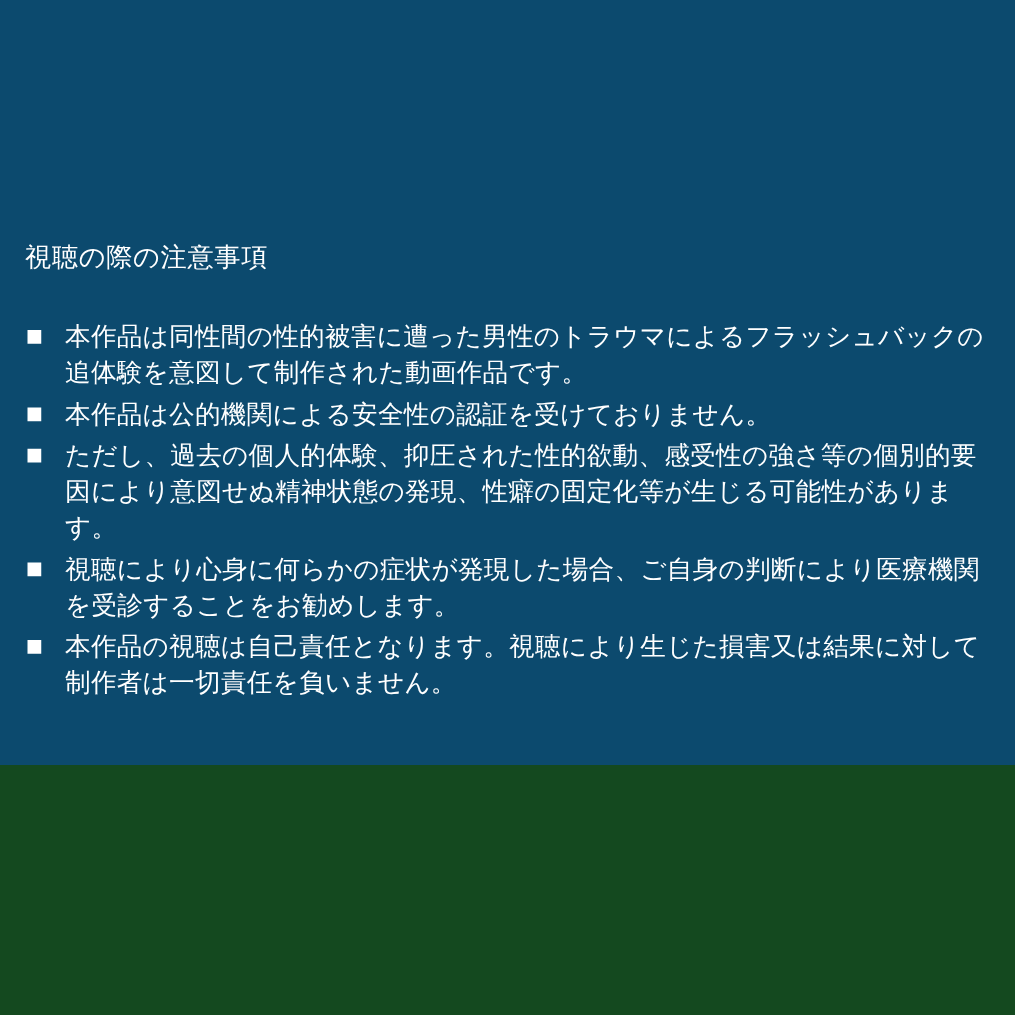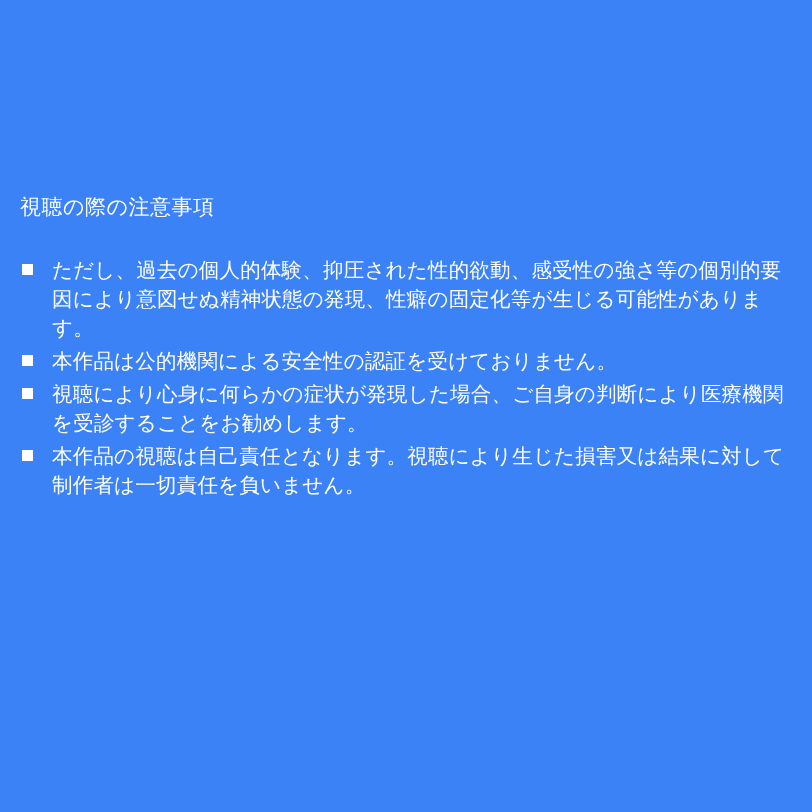--- a/index.html
+++ b/index.html
@@ -9,22 +9,22 @@
   body {
     width: 812px;
     height: 812px;
     background: #14491f;
     font-family: "Liberation Sans", sans-serif;
     overflow: hidden;
   }
   .slide {
     position: relative;
     width: 812px;
-    height: 812px;
-    background: #3b82f6;
+    height: 612px;
+    background: #0c4a6e;
     box-sizing: border-box;
   }
   .title {
     position: absolute;
     left: 20px;
     top: 193px;
     color: #ffffff;
     font-size: 21px;
     line-height: 28px;
     letter-spacing: 0.5px;
@@ -64,25 +64,29 @@
 </head>
 <body>
 
 <div class="slide">
 
   <div class="title">視聴の際の注意事項</div>
 
   <ul class="notice-list">
     <li class="notice-item">
       <span class="bullet"></span>
-      <span class="item-text">ただし、過去の個人的体験、抑圧された性的欲動、感受性の強さ等の個別的要因により意図せぬ精神状態の発現、性癖の固定化等が生じる可能性があります。</span>
+      <span class="item-text">本作品は同性間の性的被害に遭った男性のトラウマによるフラッシュバックの追体験を意図して制作された動画作品です。</span>
     </li>
     <li class="notice-item">
       <span class="bullet"></span>
       <span class="item-text">本作品は公的機関による安全性の認証を受けておりません。</span>
+    </li>
+    <li class="notice-item">
+      <span class="bullet"></span>
+      <span class="item-text">ただし、過去の個人的体験、抑圧された性的欲動、感受性の強さ等の個別的要因により意図せぬ精神状態の発現、性癖の固定化等が生じる可能性があります。</span>
     </li>
     <li class="notice-item">
       <span class="bullet"></span>
       <span class="item-text">視聴により心身に何らかの症状が発現した場合、ご自身の判断により医療機関を受診することをお勧めします。</span>
     </li>
     <li class="notice-item">
       <span class="bullet"></span>
       <span class="item-text">本作品の視聴は自己責任となります。視聴により生じた損害又は結果に対して制作者は一切責任を負いません。</span>
     </li>
   </ul>

